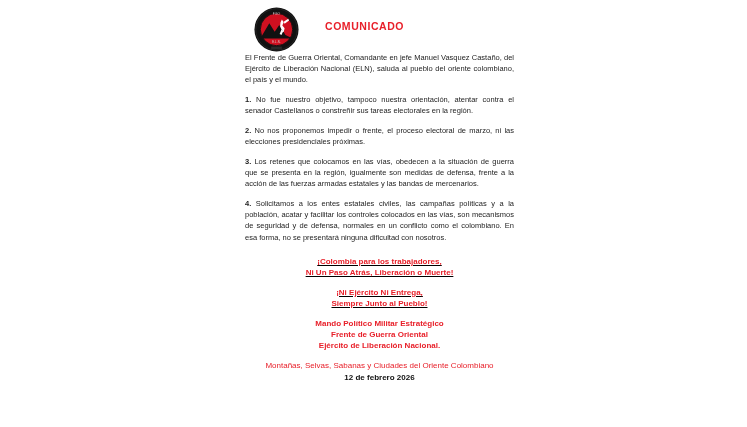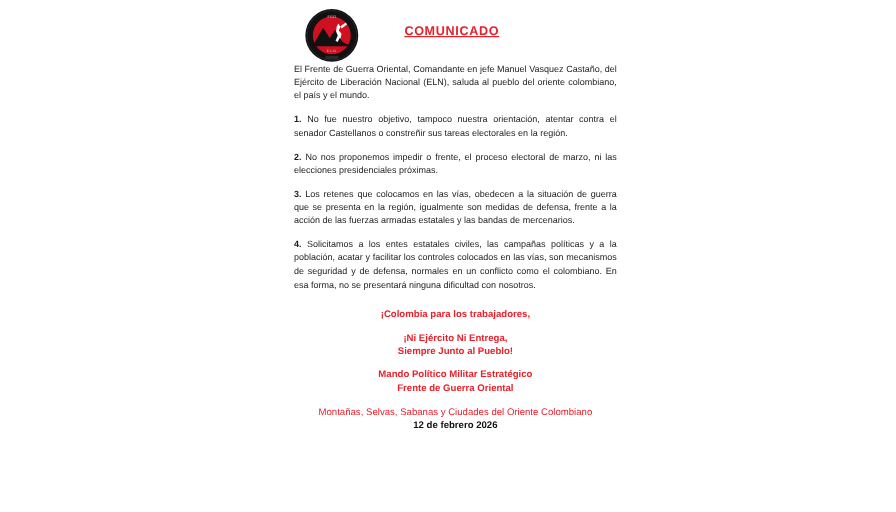--- a/index.html
+++ b/index.html
@@ -31,42 +31,42 @@
   }
   .logo {
     position: absolute;
     left: 9px;
     top: 7px;
     width: 45px;
     height: 45px;
   }
   .headline {
     position: absolute;
-    left: 92px;
+    left: 80px;
     top: 20px;
     font-size: 10.5px;
     font-weight: bold;
     letter-spacing: 0.55px;
     color: #e8202a;
-    text-decoration: underline;
   }
   .body-text {
     font-size: 7.5px;
     line-height: 11.2px;
     color: #1d1d1d;
     text-align: justify;
     margin: 0 0 8.5px 0;
     -webkit-font-smoothing: antialiased;
   }
   .body-text .num {
     font-weight: bold;
   }
   .slogans {
     margin-top: 13px;
     text-align: center;
+    text-decoration: underline;
   }
   .slogan-line {
     font-size: 8px;
     line-height: 11.2px;
     font-weight: bold;
     color: #e8202a;
   }
   .slogan-group {
     margin-bottom: 8.5px;
   }
@@ -136,30 +136,32 @@
 
     <p class="body-text"><span class="num">2.</span> <span>No nos proponemos impedir o frente, el proceso electoral de marzo, ni las elecciones presidenciales próximas.</span></p>
 
     <p class="body-text"><span class="num">3.</span> <span>Los retenes que colocamos en las vías, obedecen a la situación de guerra que se presenta en la región, igualmente son medidas de defensa, frente a la acción de las fuerzas armadas estatales y las bandas de mercenarios.</span></p>
 
     <p class="body-text"><span class="num">4.</span> <span>Solicitamos a los entes estatales civiles, las campañas políticas y a la población, acatar y facilitar los controles colocados en las vías, son mecanismos de seguridad y de defensa, normales en un conflicto como el colombiano. En esa forma, no se presentará ninguna dificultad con nosotros.</span></p>
 
     <div class="slogans">
       <div class="slogan-group">
         <div class="slogan-line">¡Colombia para los trabajadores,</div>
+        <div class="slogan-line">Ni Un Paso Atrás, Liberación o Muerte!</div>
       </div>
       <div class="slogan-group">
         <div class="slogan-line">¡Ni Ejército Ni Entrega,</div>
         <div class="slogan-line">Siempre Junto al Pueblo!</div>
       </div>
     </div>
 
     <div class="signoff">
       <div class="signoff-line">Mando Político Militar Estratégico</div>
       <div class="signoff-line">Frente de Guerra Oriental</div>
+      <div class="signoff-line">Ejército de Liberación Nacional.</div>
     </div>
 
     <div class="footer-block">
       <div class="footer-line">Montañas, Selvas, Sabanas y Ciudades del Oriente Colombiano</div>
       <div class="footer-date">12 de febrero 2026</div>
     </div>
 
   </div>
 </div>
 

